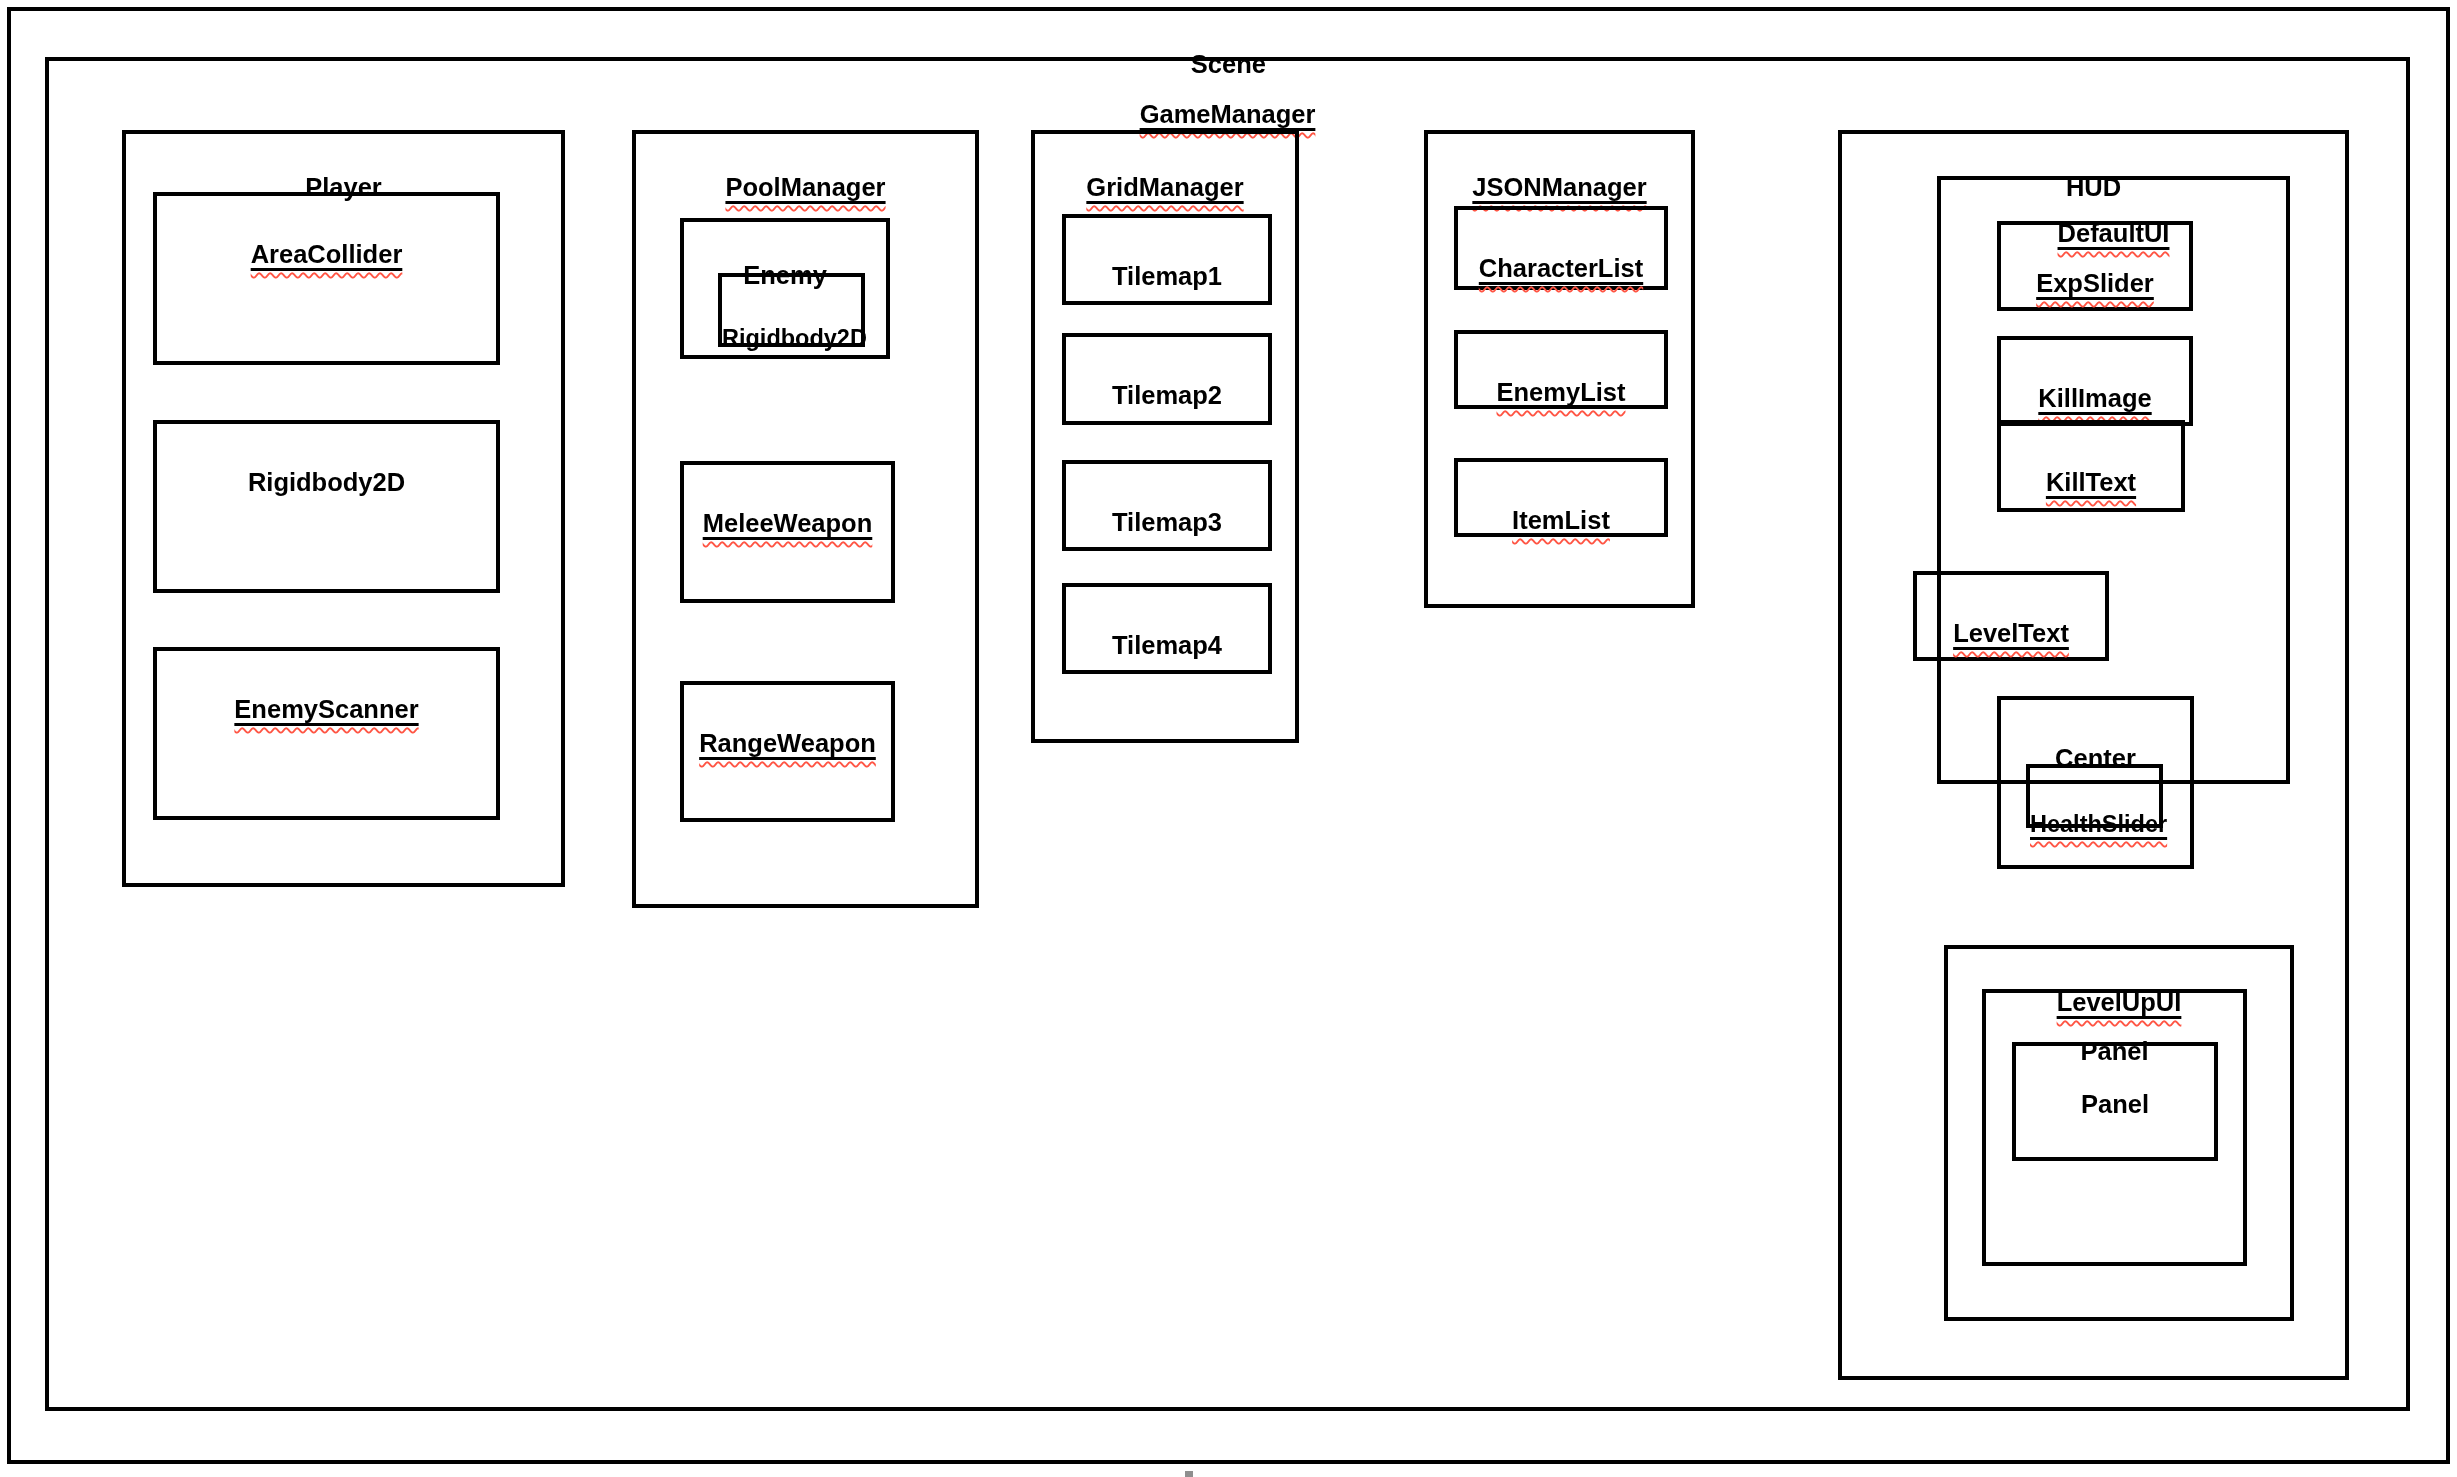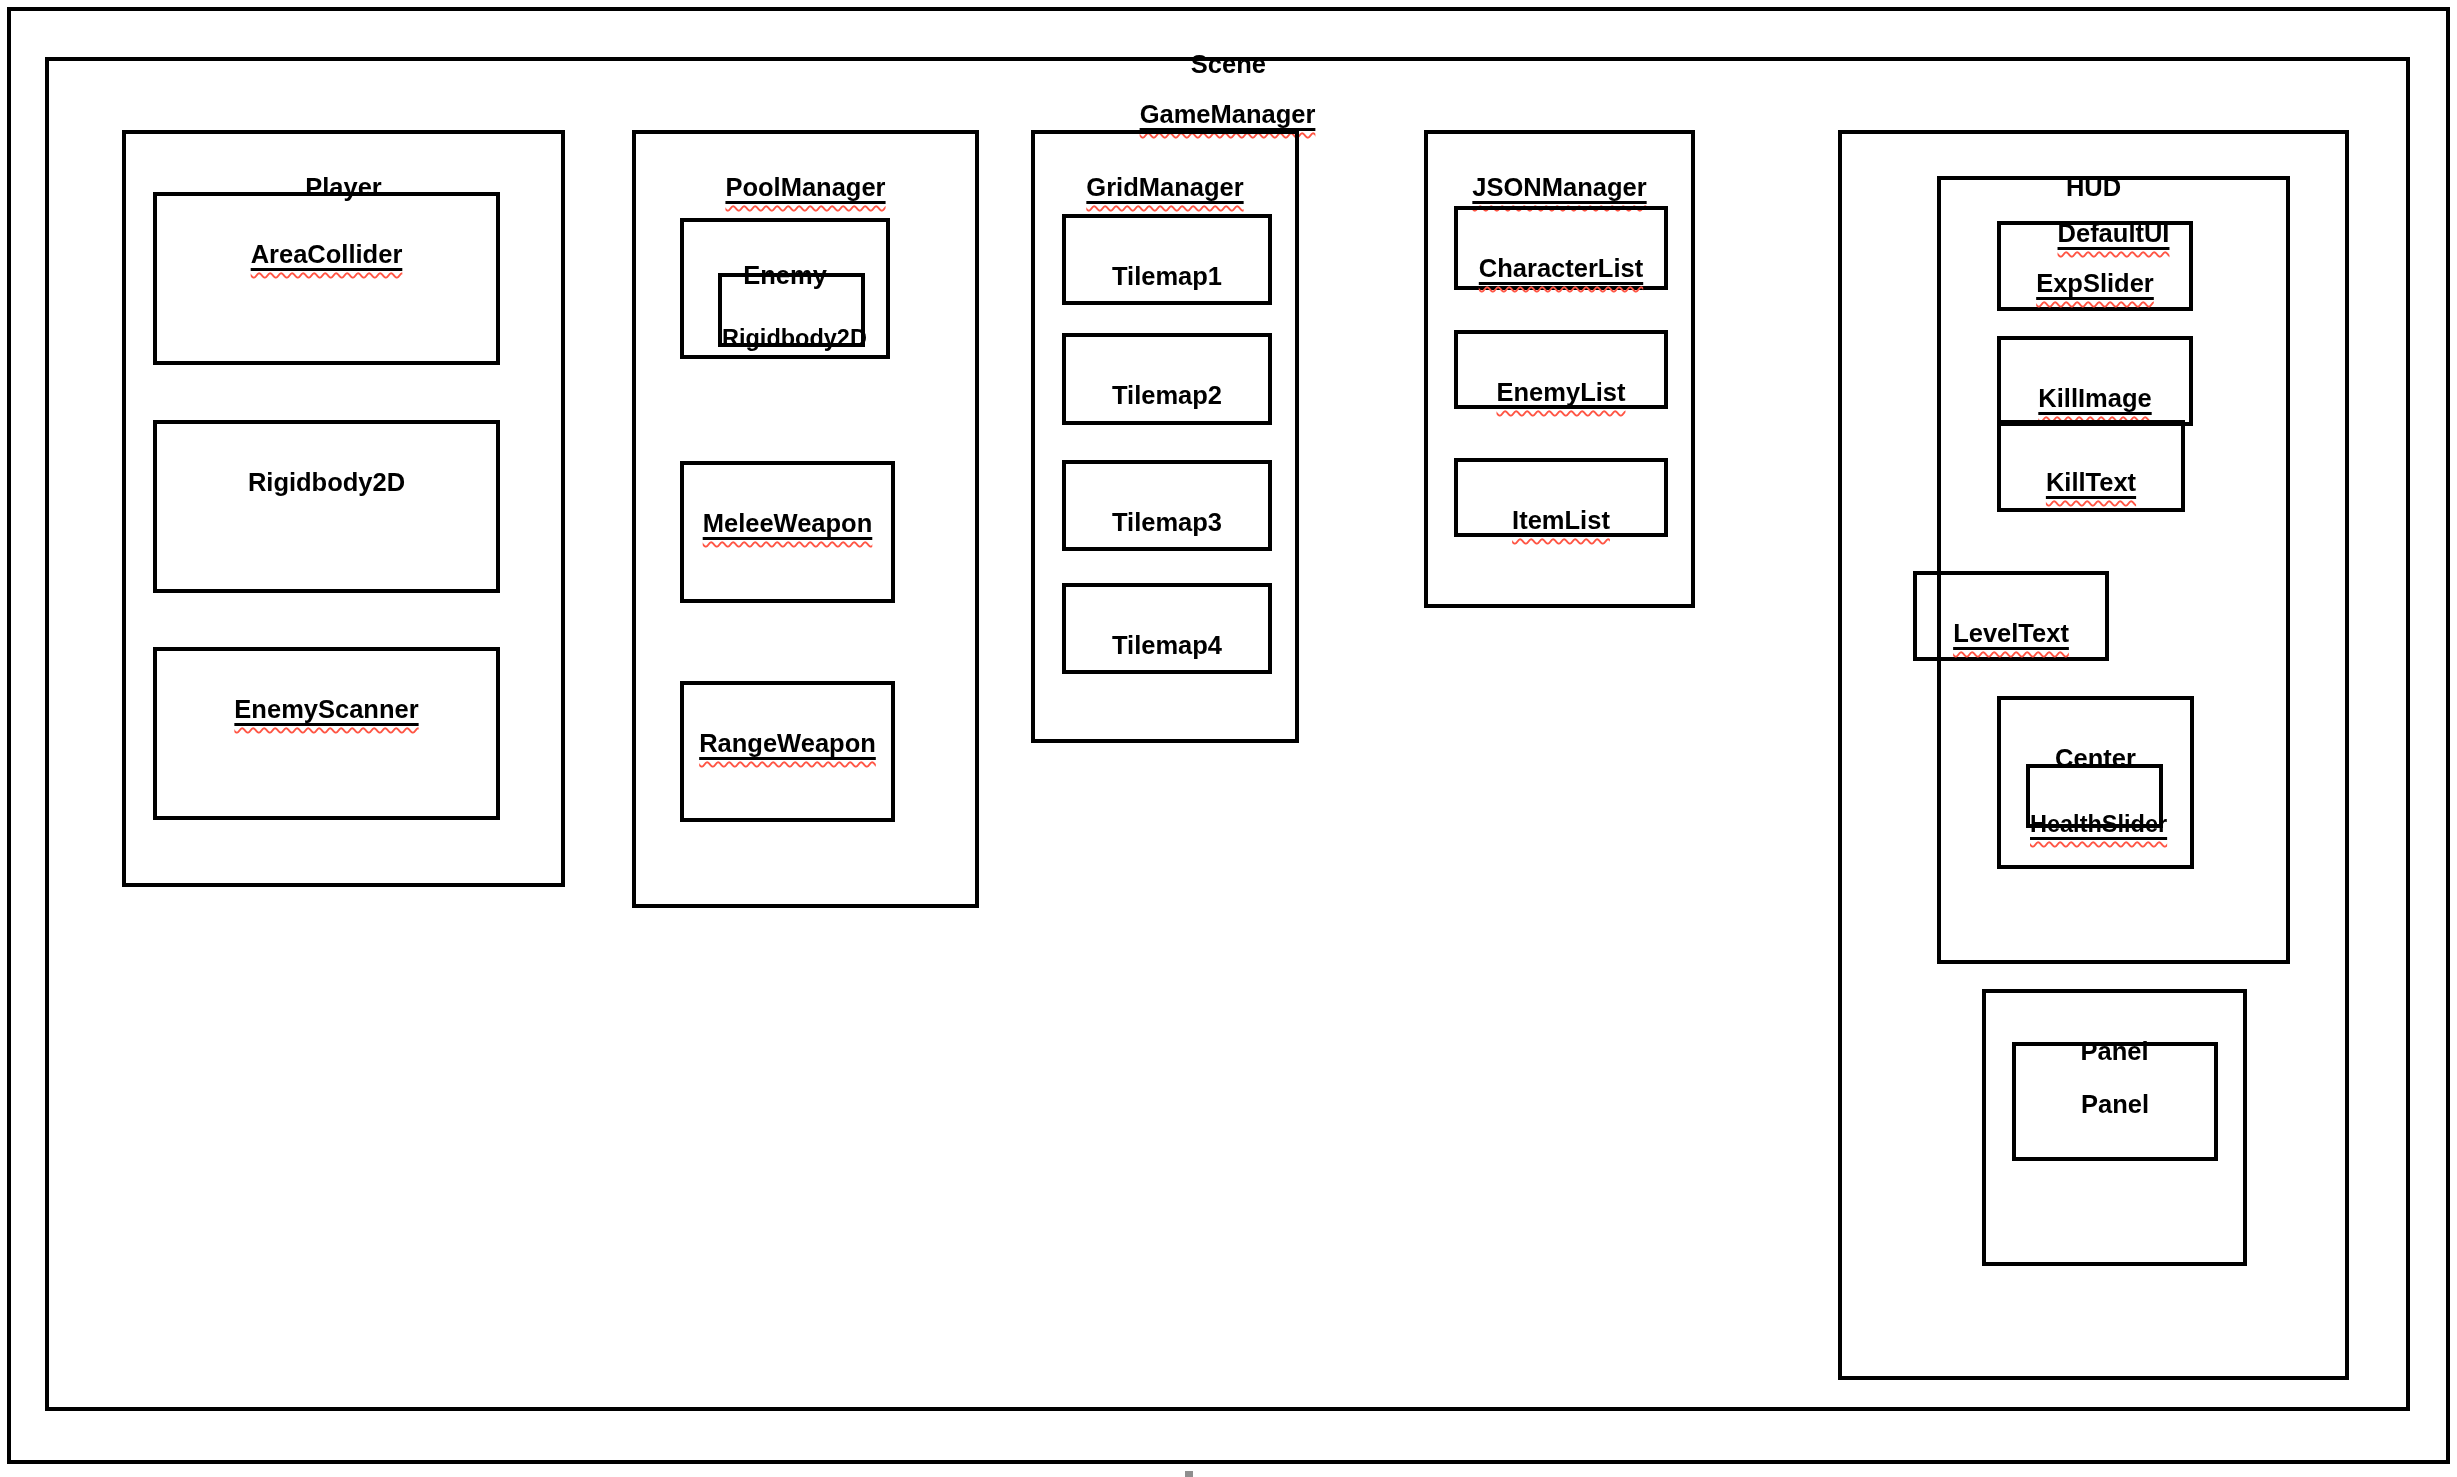--- a/index.html
+++ b/index.html
@@ -175,21 +175,21 @@
       <span class="squig"><span class="black-ul">ItemList</span></span>
     </div>
   </div>
 
   <div class="box" style="left:1838px; top:130px; width:511px; height:1250px;">
     <div class="box-label pt-container">
       <span>HUD</span>
     </div>
   </div>
 
-  <div class="box" style="left:1937px; top:176px; width:353px; height:788px;">
+  <div class="box" style="left:1937px; top:176px; width:353px; height:608px;">
     <div class="box-label pt-container">
       <span class="squig"><span class="black-ul">DefaultUI</span></span>
     </div>
   </div>
 
   <div class="box" style="left:1997px; top:221px; width:196px; height:90px;">
     <div class="box-label pt-component">
       <span class="squig"><span class="black-ul">ExpSlider</span></span>
     </div>
   </div>
@@ -217,20 +217,25 @@
       <span>Center</span>
     </div>
   </div>
 
   <div class="box" style="left:2026px; top:764px; width:137px; height:64px;">
     <div class="box-label sm" style="padding-top:10.8px;">
       <span class="squig"><span class="black-ul">HealthSlider</span></span>
     </div>
   </div>
 
+  <div class="box" style="left:1944px; top:945px; width:350px; height:376px;">
+    <div class="box-label pt-container">
+      <span class="squig"><span class="black-ul">LevelUpUI</span></span>
+    </div>
+  </div>
 
   <div class="box" style="left:1982px; top:989px; width:265px; height:277px;">
     <div class="box-label pt-component">
       <span>Panel</span>
     </div>
   </div>
 
   <div class="box" style="left:2012px; top:1042px; width:206px; height:119px;">
     <div class="box-label pt-component">
       <span>Panel</span>

